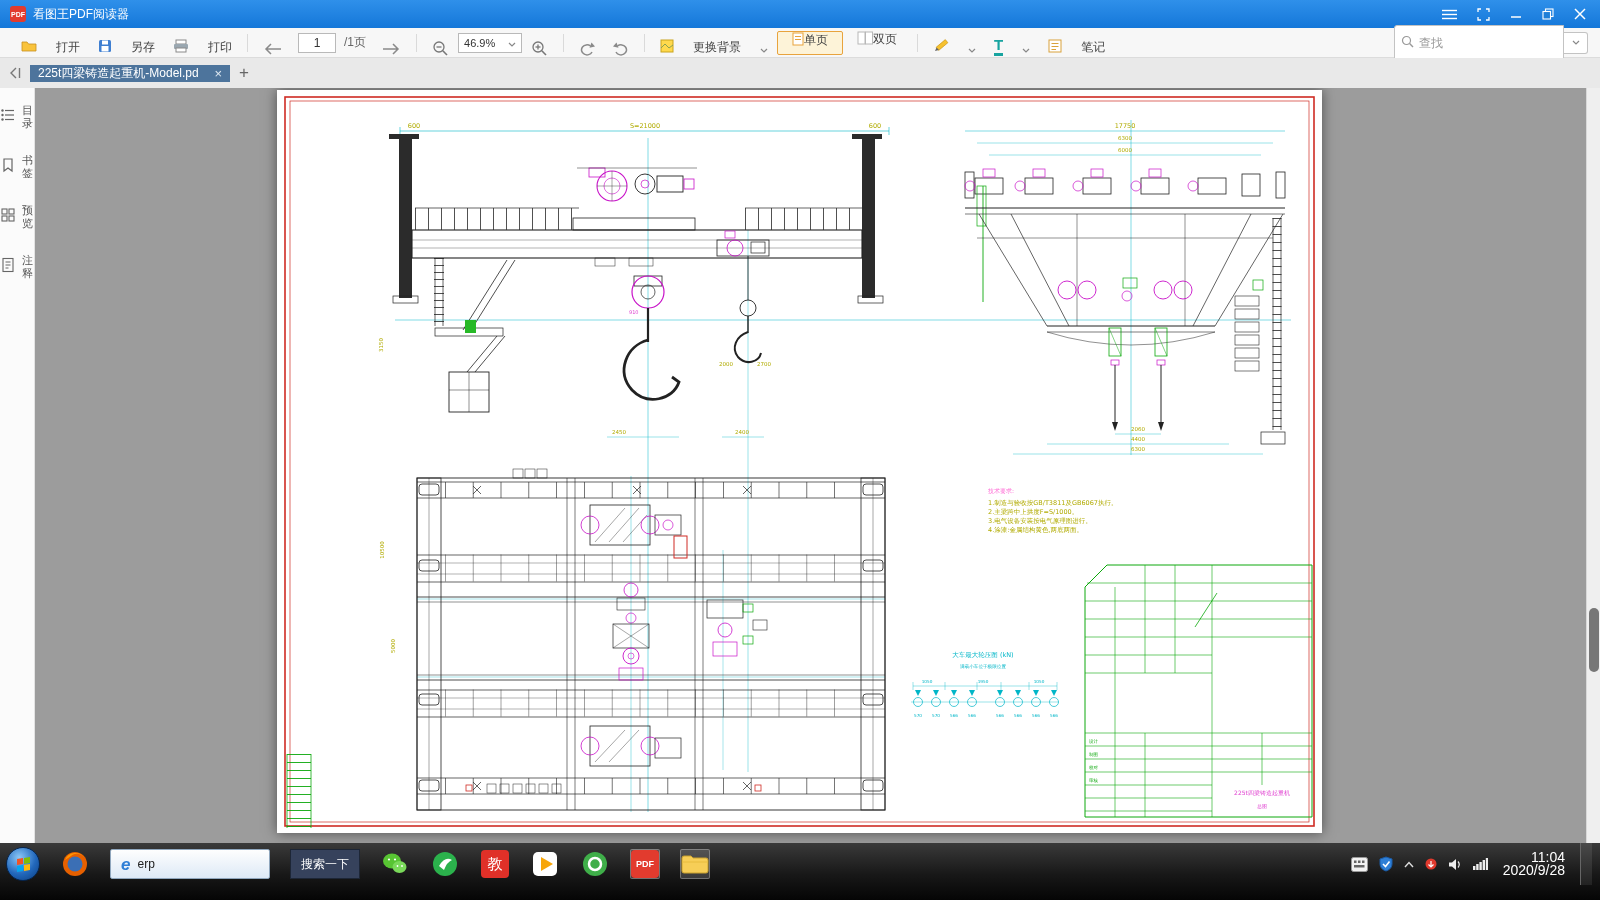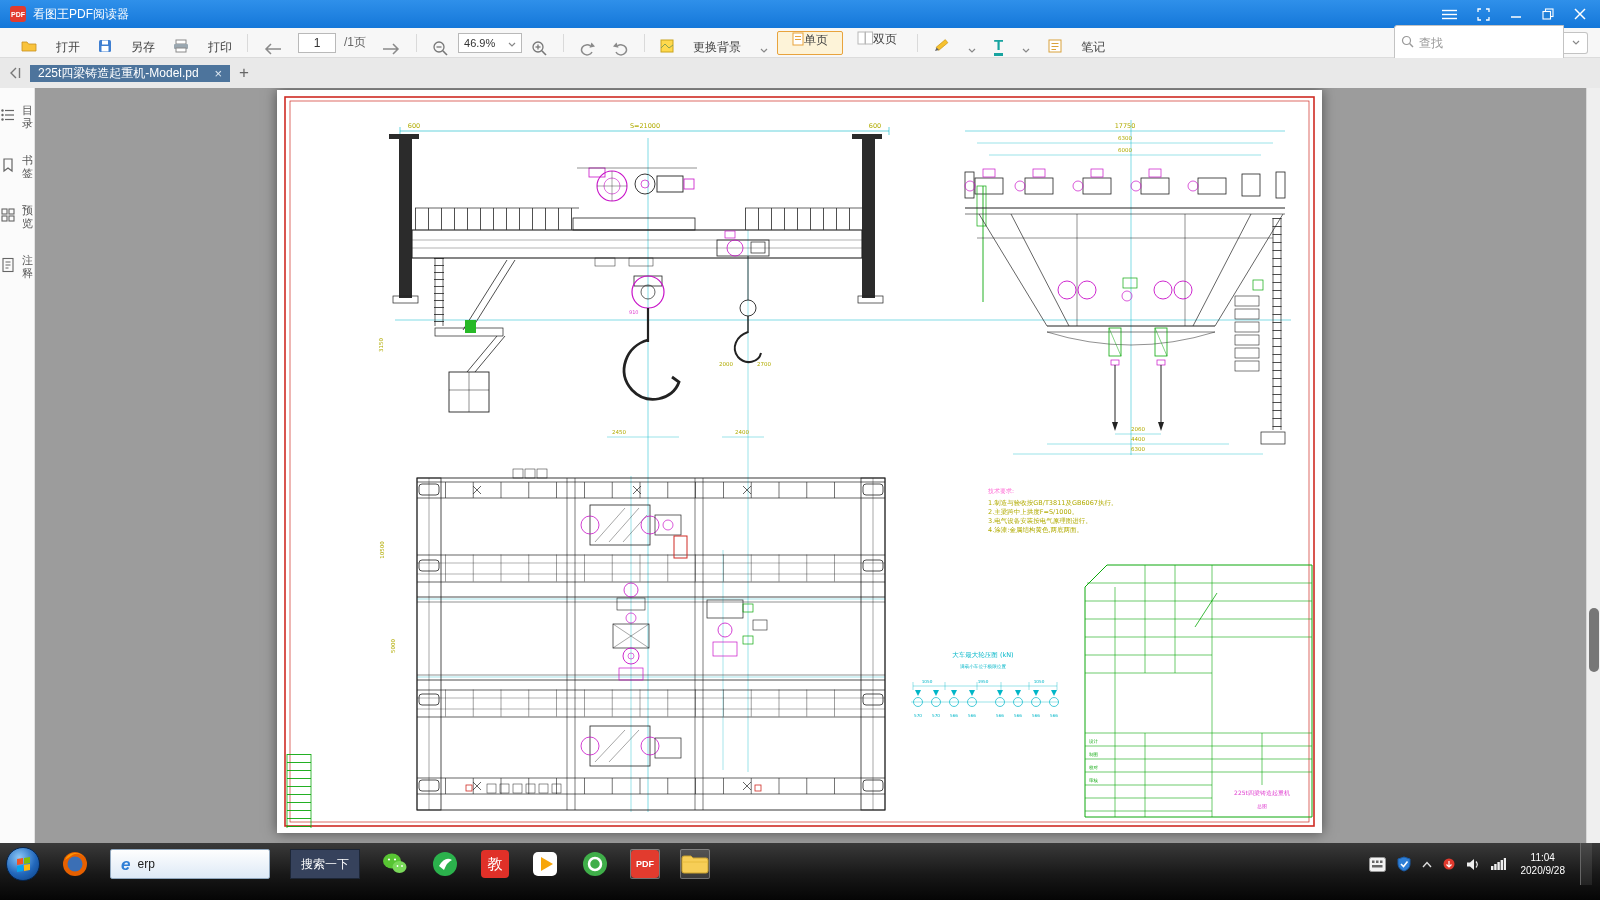--- a/index.html
+++ b/index.html
@@ -71,21 +71,21 @@
 .task-ico{width:30px;height:30px;display:flex;align-items:center;justify-content:center;cursor:pointer;flex:0 0 auto}
 .task-open{background:rgba(255,255,255,.16);border:1px solid rgba(255,255,255,.28);border-radius:2px}
 .ie-btn{height:30px;width:160px;background:linear-gradient(#fefefe,#dde9f6);border:1px solid #8fa6bd;border-radius:2px;display:flex;align-items:center;gap:7px;padding:0 10px;cursor:pointer}
 .ie-e{color:#2f7fd6;font-size:17px;font-weight:bold;font-style:italic;line-height:1}
 .ie-lbl{font-size:12px;color:#222}
 .sbtn{height:30px;background:#36425c;border:1px solid #1d2636;color:#fff;font-size:12px;display:flex;align-items:center;padding:0 10px;cursor:pointer}
 .redsq{width:28px;height:28px;background:#e03028;border-radius:4px;color:#fff;font-size:15px;display:flex;align-items:center;justify-content:center}
 .pdfsq{width:28px;height:28px;background:#e23b2e;border-radius:4px;color:#fff;font-size:9px;font-weight:bold;display:flex;align-items:center;justify-content:center}
 .tray{margin-left:auto;display:flex;align-items:center;gap:11px;padding-right:2px}
 .tray svg{display:block}
-.clock{color:#fff;font-size:10px;line-height:13px;text-align:center;cursor:pointer;padding:0 4px}
+.clock{color:#fff;font-size:14px;line-height:13px;text-align:right;cursor:pointer;padding:0 4px}
 .show-desktop{width:12px;height:42px;background:linear-gradient(#4a4a4a,#222);border-left:1px solid #666;cursor:pointer}
 </style>
 </head>
 <body>
 
 <div class="screen">
 
   <div class="titlebar">
     <div class="app-ico">
         <span>PDF</span>

